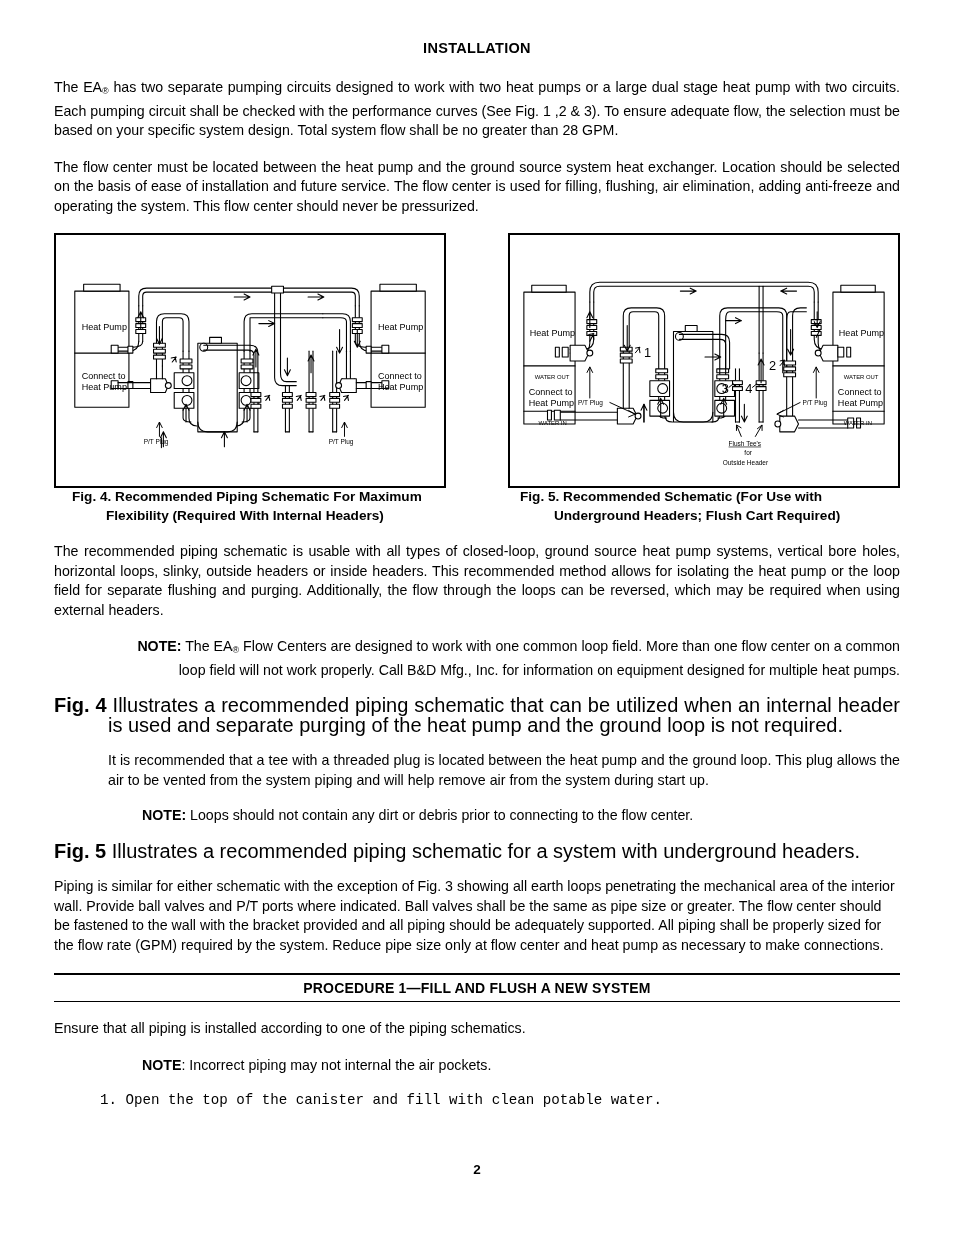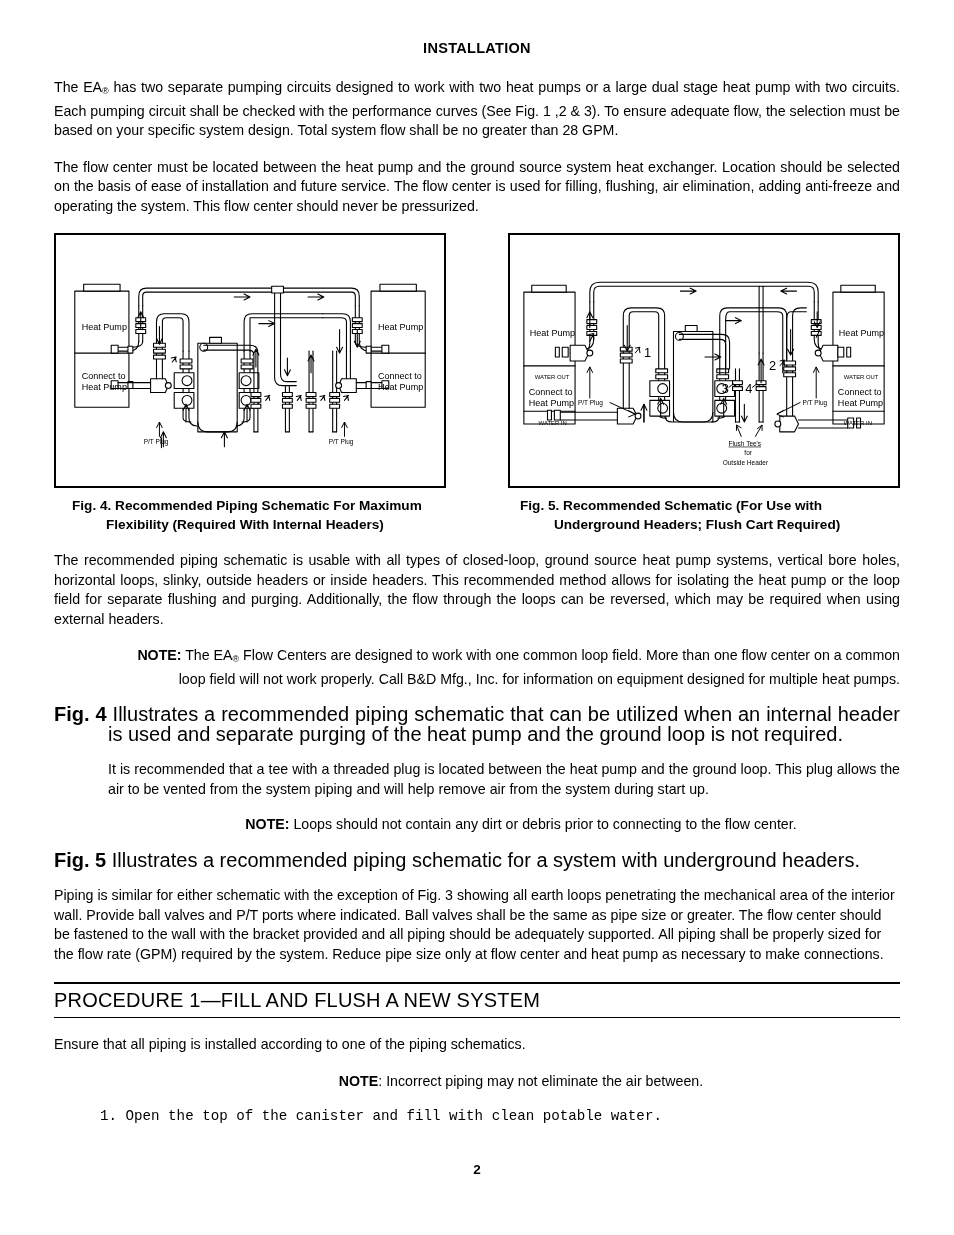--- a/index.html
+++ b/index.html
@@ -51,21 +51,21 @@
     padding-left: 68px;
     font-size: 14.2px;
     line-height: 19.5px;
     text-align: right;
   }
   .indent-note2 {
     margin: 0 0 16px 0;
     padding-left: 88px;
     font-size: 14.2px;
     line-height: 19.5px;
-    text-align: center;
+    text-align: left;
   }
   .hang-para {
     margin: 0 0 16px 0;
     padding-left: 54px;
     text-indent: -54px;
     font-size: 20px;
     line-height: 19.5px;
     text-align: justify;
   }
   .hang-para .lead { font-weight: bold; }
@@ -104,21 +104,20 @@
     border: 2px solid #000;
     box-sizing: border-box;
     background: #fff;
     position: relative;
   }
   .fig-svg { display: block; width: 100%; height: 100%; }
 
   .captions {
     display: flex;
     justify-content: space-between;
-    margin-top: 9px;
   }
   .caption {
     width: 392px;
     font-size: 13.6px;
     font-weight: bold;
     line-height: 18.5px;
     text-align: left;
   }
   .caption .cap-inner {
     padding-left: 42px;
@@ -127,25 +126,26 @@
   .caption.left .cap-inner { margin-left: 10px; }
   .caption.right .cap-inner { margin-left: 4px; }
 
   
   .rule-thick {
     border: 0;
     border-top: 2.2px solid #000;
     margin: 18px 0 0 0;
   }
   .section-head {
-    font-size: 20px;
-    font-weight: normal;
+    font-size: 14px;
+    font-weight: bold;
     letter-spacing: 0.2px;
     padding: 5px 0 5px 0;
     margin: 0;
+    text-align: center;
   }
   .rule-thin {
     border: 0;
     border-top: 1.6px solid #000;
     margin: 0 0 17px 0;
   }
 
   .page-number {
     position: absolute;
     left: 0;
@@ -544,20 +544,20 @@
 
     <p class="body-para last-left">Piping is similar for either schematic with the exception of Fig. 3 showing all earth loops penetrating the mechanical area of the interior wall. Provide ball valves and P/T ports where indicated. Ball valves shall be the same as pipe size or greater. The flow center should be fastened to the wall with the bracket provided and all piping should be adequately supported. All piping shall be properly sized for the flow rate (GPM) required by the system.  Reduce pipe size only at flow center and heat pump as necessary to make connections.</p>
 
     <hr class="rule-thick">
     <h2 class="section-head">PROCEDURE 1—FILL AND FLUSH A NEW SYSTEM</h2>
     <hr class="rule-thin">
 
 
     <p class="body-para">Ensure that all piping is installed according to one of the piping schematics.</p>
 
-    <p class="indent-note2"><span class="bold">NOTE</span><span>: Incorrect piping may not eliminate the air between.</span></p>
+    <p class="indent-note2"><span class="bold">NOTE</span><span>: Incorrect piping may not internal the air pockets.</span></p>
 
     <p class="list-item">1. Open the top of the canister and fill with clean potable water.</p>
 
   </div>
 
   <div class="page-number">2</div>
 </div>
 
 </body></html>

